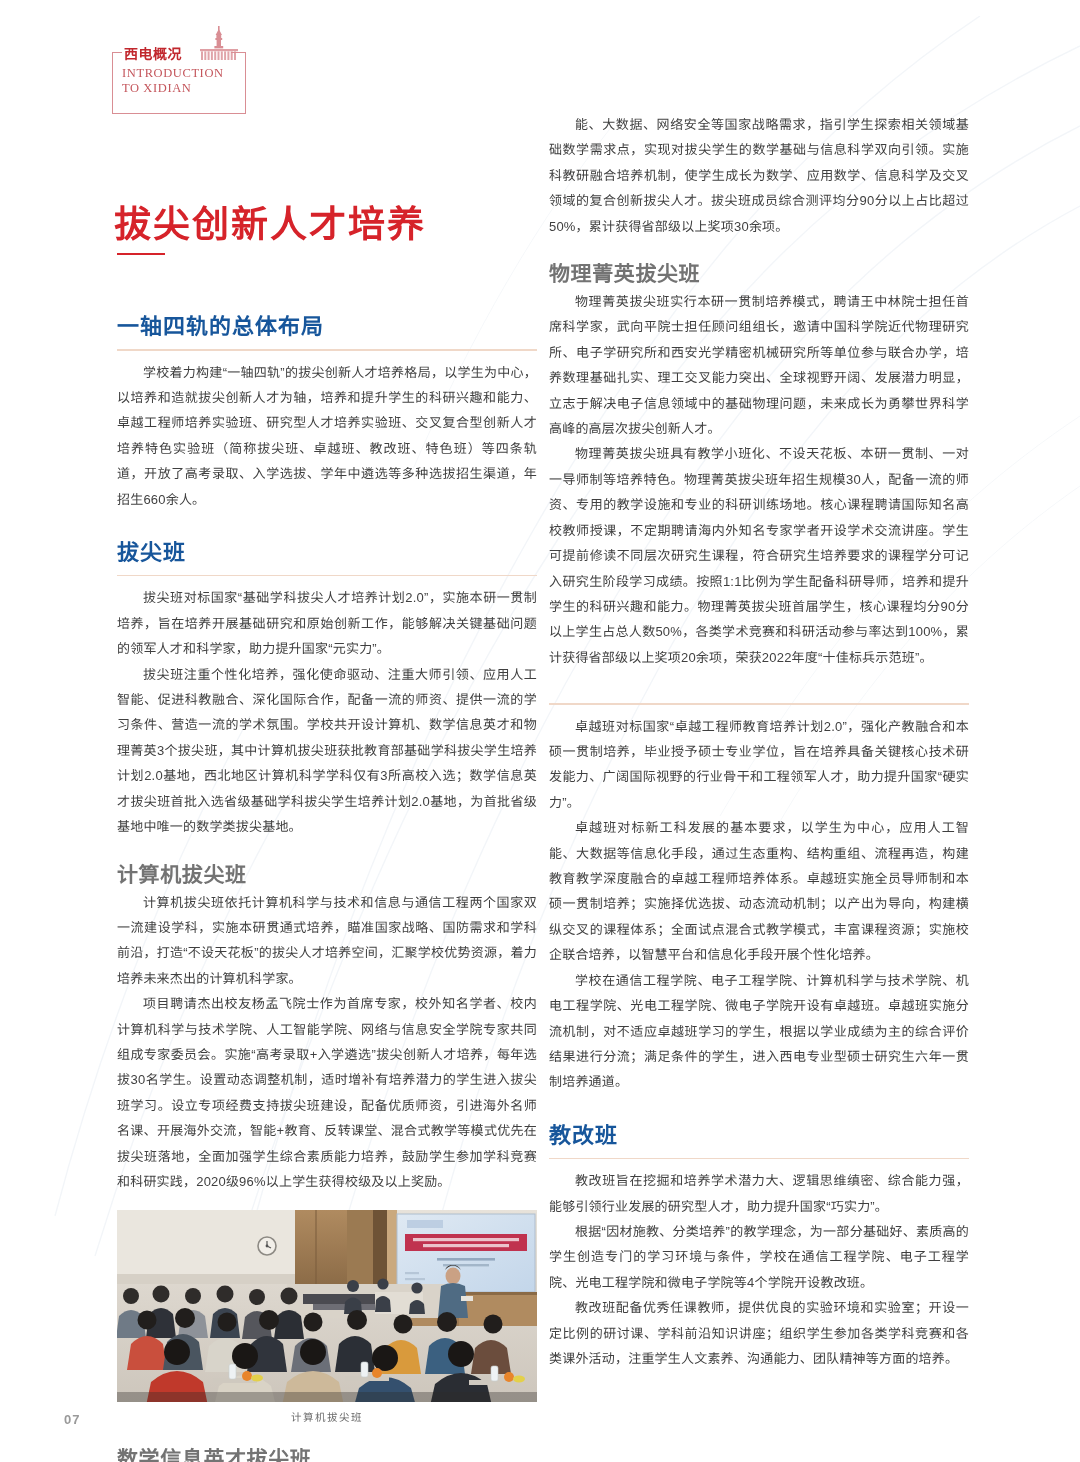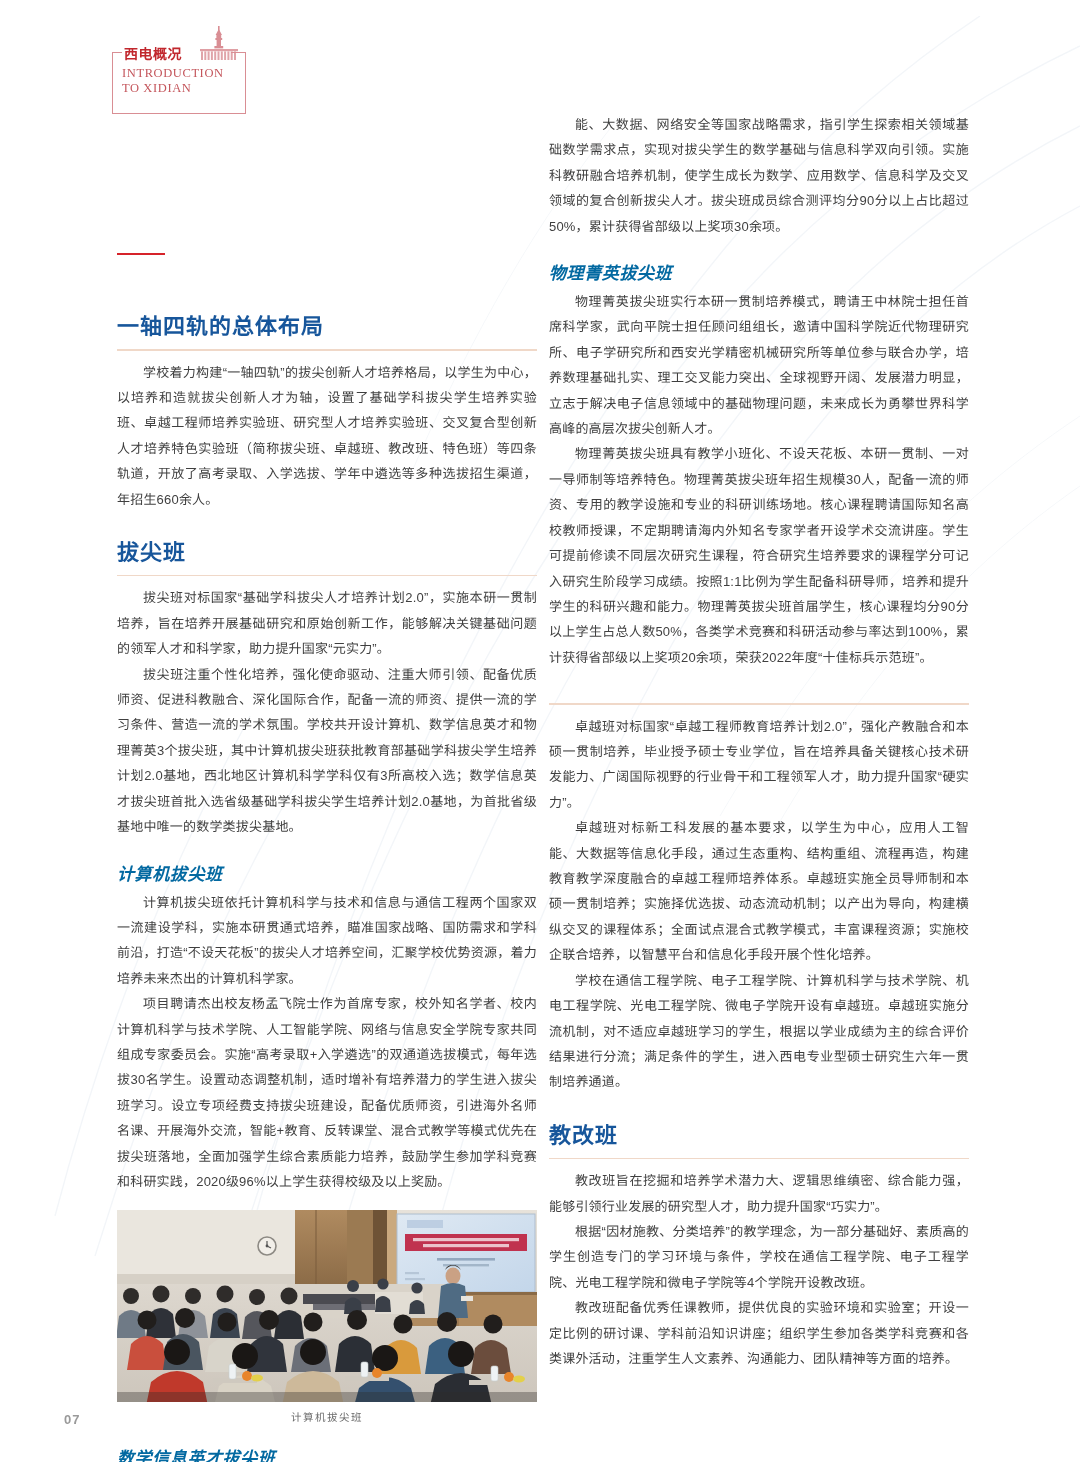--- a/index.html
+++ b/index.html
@@ -130,26 +130,25 @@
     line-height: 30px;
   }
   .sec-rule {
     margin: 7px 0 9px 0;
     height: 1.5px;
     background: #f0d8c8;
     width: 100%;
   }
   h3.sub {
     margin: 22px 0 2px 0;
-    font-size: 17px;
+    font-size: 21px;
     font-weight: bold;
-    color: #0369a1;
+    color: #737373;
     letter-spacing: .6px;
     line-height: 26px;
-    font-style: italic;
   }
 
   p.body {
     margin: 0;
     font-size: 13px;
     line-height: 25.4px;
     color: #3f3f3f;
     text-align: justify;
     text-justify: inter-ideograph;
     text-indent: 2em;
@@ -235,38 +234,39 @@
           <rect x="34" y="25.4" width="2" height="8.6"></rect>
         </g>
       </g>
     </svg>
     <div class="masthead-en">
       <div>INTRODUCTION</div>
       <div>TO XIDIAN</div>
     </div>
   </div>
 
+  <div class="page-title">拔尖创新人才培养</div>
   <div class="title-rule"></div>
 
   <div class="col col-left">
 
     <h2 class="sec">一轴四轨的总体布局</h2>
     <div class="sec-rule"></div>
-    <p class="body">学校着力构建“一轴四轨”的拔尖创新人才培养格局，以学生为中心，以培养和造就拔尖创新人才为轴，设置了基础学科拔尖学生培养实验班、卓越工程师培养实验班、研究型人才培养实验班、交叉复合型创新人才培养特色实验班（简称拔尖班、卓越班、教改班、特色班）等四条轨道，开放了高考录取、入学选拔、学年中遴选等多种选拔招生渠道，年招生660余人。</p>
+    <p class="body">学校着力构建“一轴四轨”的拔尖创新人才培养格局，以学生为中心，以培养和造就拔尖创新人才为轴，培养和提升学生的科研兴趣和能力、卓越工程师培养实验班、研究型人才培养实验班、交叉复合型创新人才培养特色实验班（简称拔尖班、卓越班、教改班、特色班）等四条轨道，开放了高考录取、入学选拔、学年中遴选等多种选拔招生渠道，年招生660余人。</p>
 
     <div class="gap-md"></div>
 
     <h2 class="sec">拔尖班</h2>
     <div class="sec-rule"></div>
     <p class="body">拔尖班对标国家“基础学科拔尖人才培养计划2.0”，实施本研一贯制培养，旨在培养开展基础研究和原始创新工作，能够解决关键基础问题的领军人才和科学家，助力提升国家“元实力”。</p>
-    <p class="body">拔尖班注重个性化培养，强化使命驱动、注重大师引领、配备优质师资、促进科教融合、深化国际合作，配备一流的师资、提供一流的学习条件、营造一流的学术氛围。学校共开设计算机、数学信息英才和物理菁英3个拔尖班，其中计算机拔尖班获批教育部基础学科拔尖学生培养计划2.0基地，西北地区计算机科学学科仅有3所高校入选；数学信息英才拔尖班首批入选省级基础学科拔尖学生培养计划2.0基地，为首批省级基地中唯一的数学类拔尖基地。</p>
+    <p class="body">拔尖班注重个性化培养，强化使命驱动、注重大师引领、应用人工智能、促进科教融合、深化国际合作，配备一流的师资、提供一流的学习条件、营造一流的学术氛围。学校共开设计算机、数学信息英才和物理菁英3个拔尖班，其中计算机拔尖班获批教育部基础学科拔尖学生培养计划2.0基地，西北地区计算机科学学科仅有3所高校入选；数学信息英才拔尖班首批入选省级基础学科拔尖学生培养计划2.0基地，为首批省级基地中唯一的数学类拔尖基地。</p>
 
     <h3 class="sub">计算机拔尖班</h3>
     <p class="body">计算机拔尖班依托计算机科学与技术和信息与通信工程两个国家双一流建设学科，实施本研贯通式培养，瞄准国家战略、国防需求和学科前沿，打造“不设天花板”的拔尖人才培养空间，汇聚学校优势资源，着力培养未来杰出的计算机科学家。</p>
-    <p class="body">项目聘请杰出校友杨孟飞院士作为首席专家，校外知名学者、校内计算机科学与技术学院、人工智能学院、网络与信息安全学院专家共同组成专家委员会。实施“高考录取+入学遴选”的双通道选拔模式，每年选拔30名学生。设置动态调整机制，适时增补有培养潜力的学生进入拔尖班学习。设立专项经费支持拔尖班建设，配备优质师资，引进海外名师名课、开展海外交流，智能+教育、反转课堂、混合式教学等模式优先在拔尖班落地，全面加强学生综合素质能力培养，鼓励学生参加学科竞赛和科研实践，2020级96%以上学生获得校级及以上奖励。</p>
+    <p class="body">项目聘请杰出校友杨孟飞院士作为首席专家，校外知名学者、校内计算机科学与技术学院、人工智能学院、网络与信息安全学院专家共同组成专家委员会。实施“高考录取+入学遴选”拔尖创新人才培养，每年选拔30名学生。设置动态调整机制，适时增补有培养潜力的学生进入拔尖班学习。设立专项经费支持拔尖班建设，配备优质师资，引进海外名师名课、开展海外交流，智能+教育、反转课堂、混合式教学等模式优先在拔尖班落地，全面加强学生综合素质能力培养，鼓励学生参加学科竞赛和科研实践，2020级96%以上学生获得校级及以上奖励。</p>
 
     <div class="figure">
       <div class="photo">
         <svg width="420" height="192" viewBox="0 0 420 192" aria-hidden="true">
           <defs>
             <linearGradient id="wallg" x1="0" y1="0" x2="0" y2="1">
               <stop offset="0%" stop-color="#e7e2da"></stop>
               <stop offset="100%" stop-color="#cdc6bc"></stop>
             </linearGradient>
             <linearGradient id="scrng" x1="0" y1="0" x2="1" y2="1">

